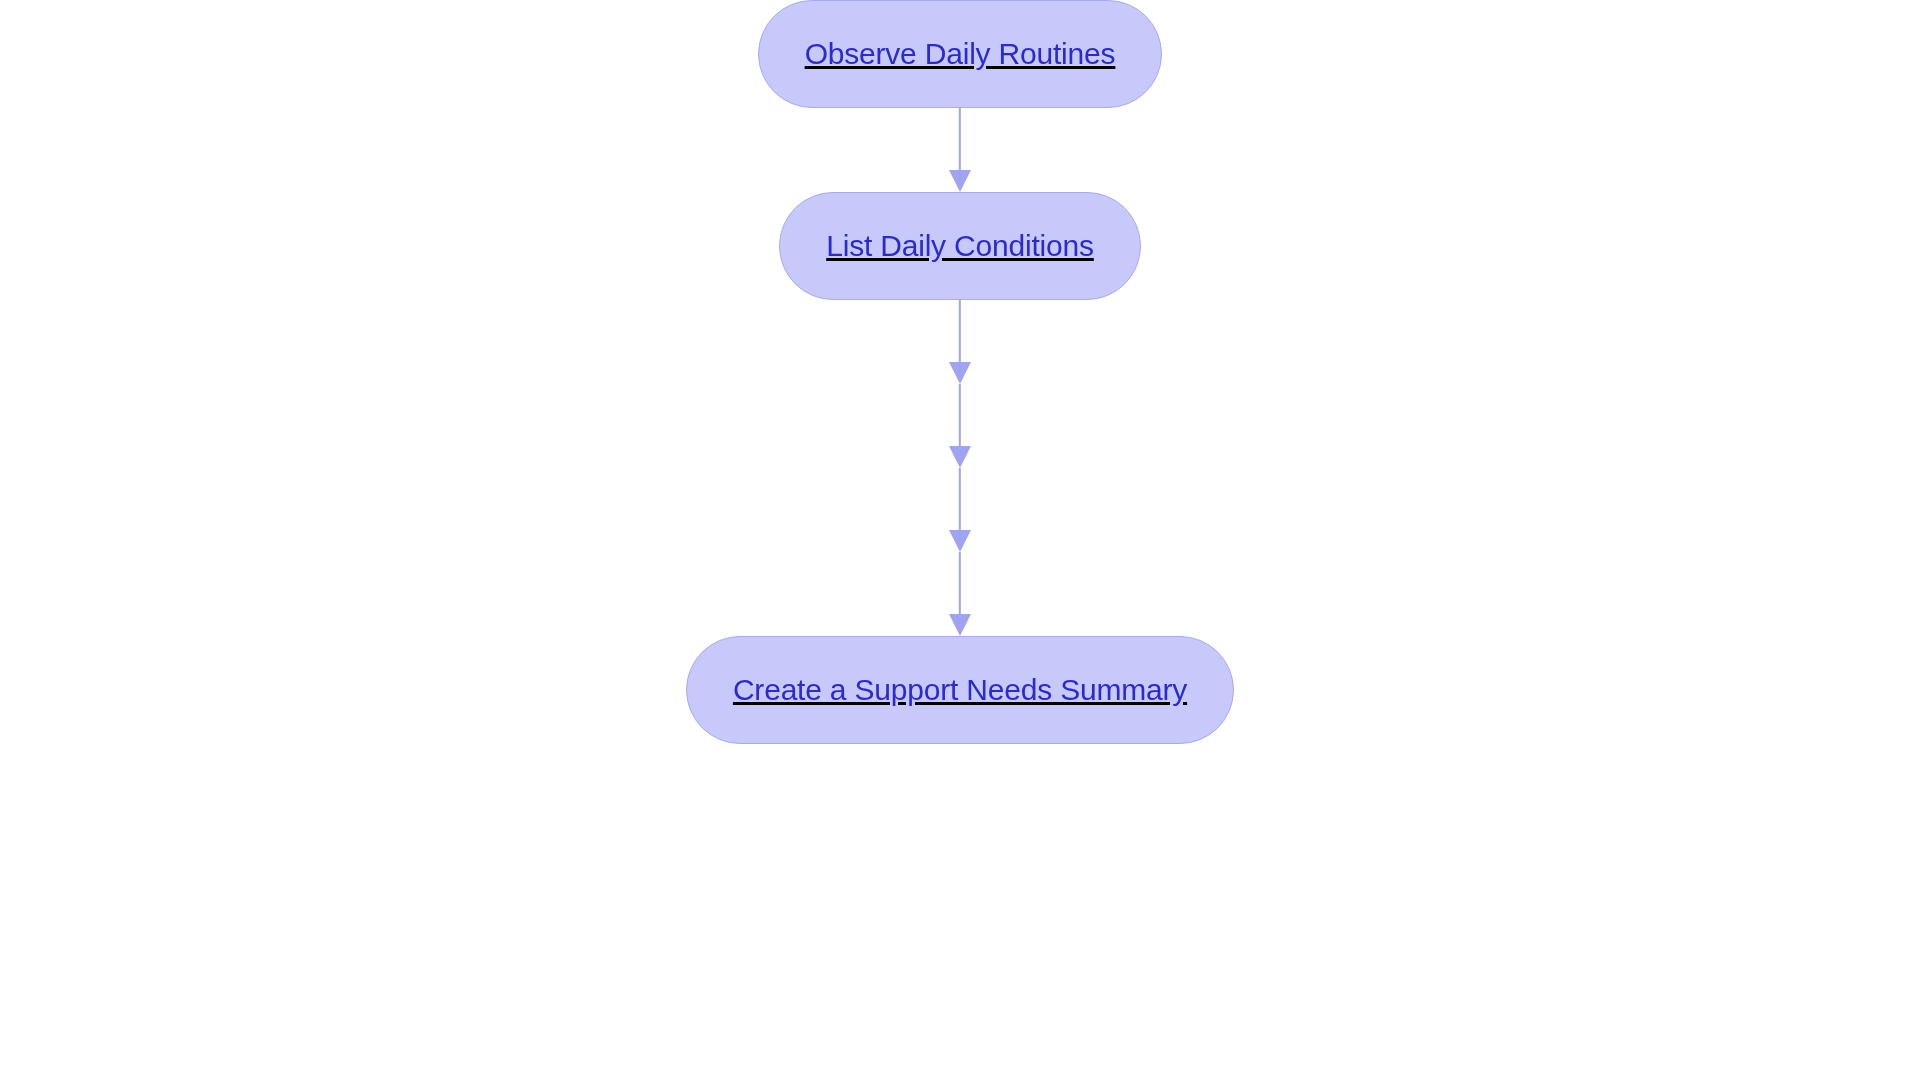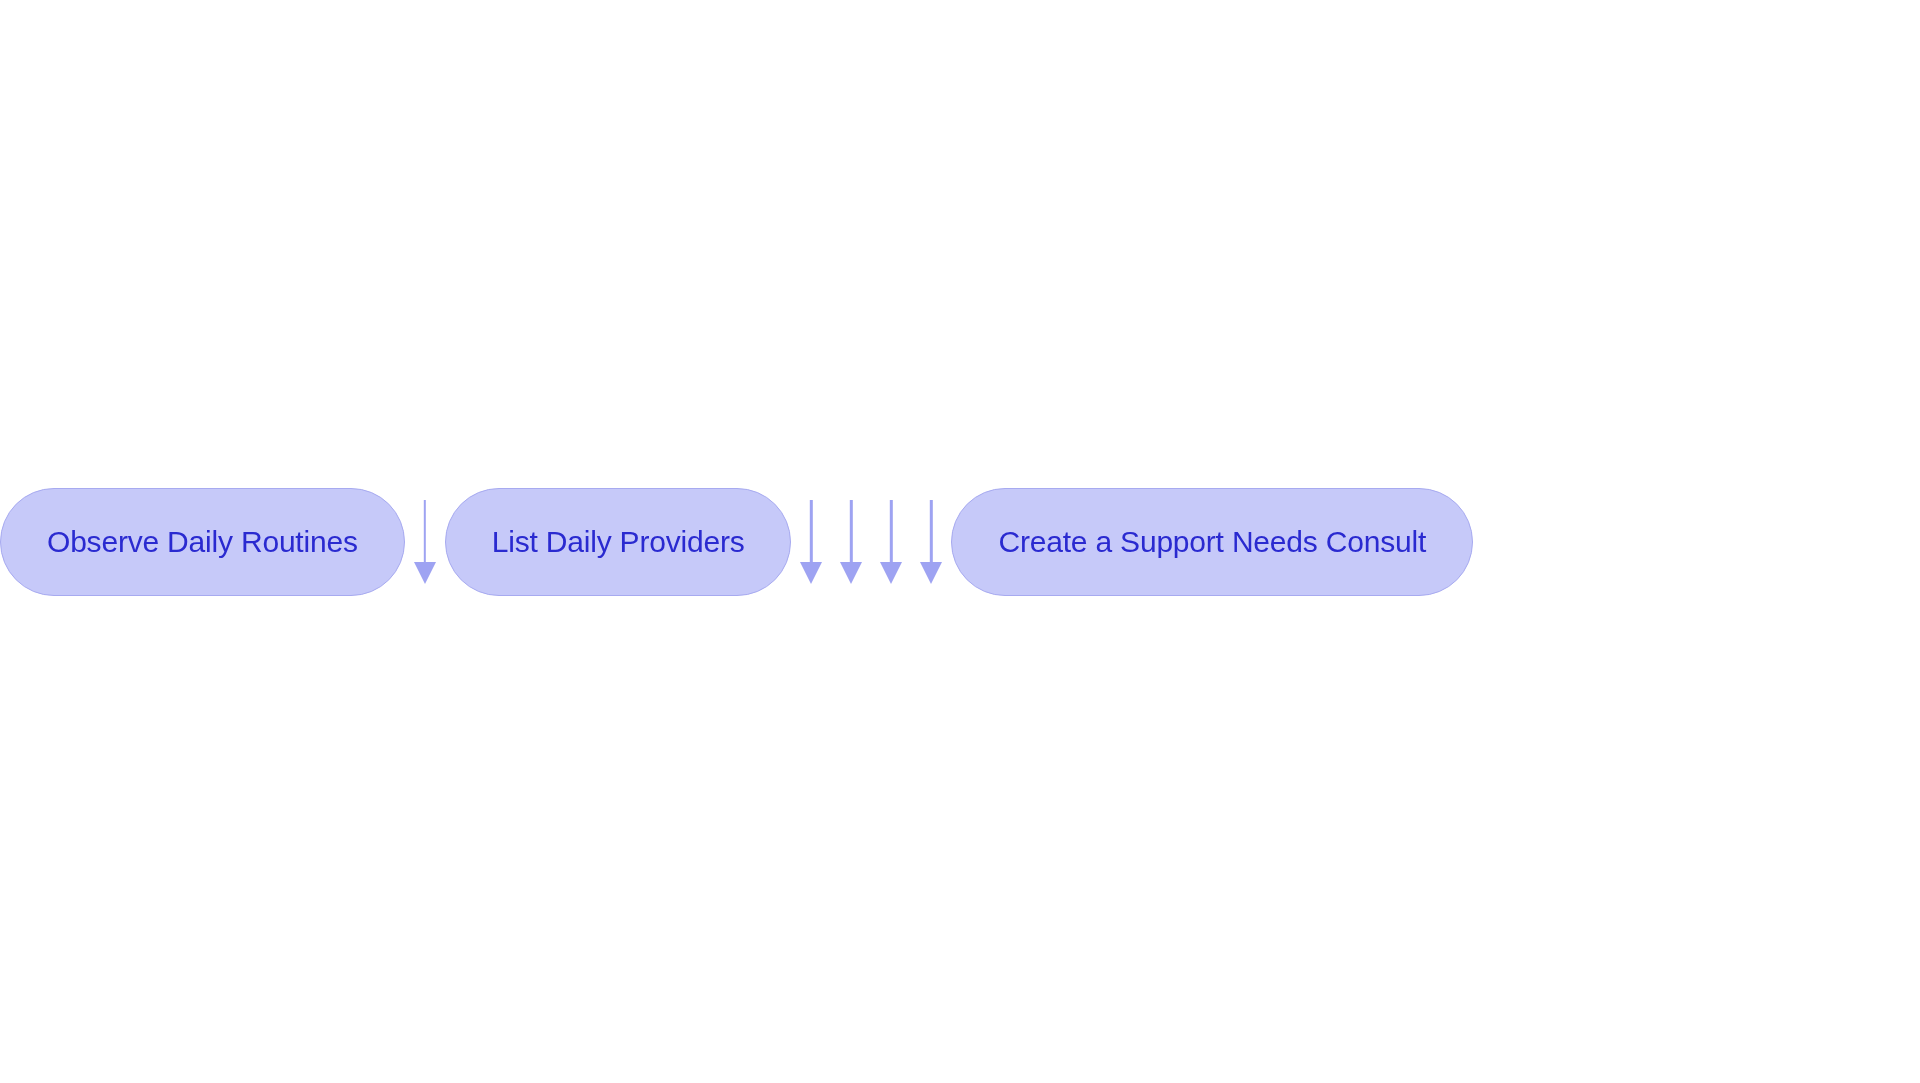--- a/index.html
+++ b/index.html
@@ -22,21 +22,23 @@
     background: #ffffff;
   }
 
   .flow-column {
     position: absolute;
     left: 0;
     top: 0;
     width: 1920px;
     height: 1083px;
     display: flex;
+    flex-direction: column;
     align-items: center;
+    text-decoration: underline;
   }
 
   .node {
     position: relative;
     box-sizing: border-box;
     height: 108px;
     border-radius: 54px;
     background: #c6c9f9;
     border: 1.6px solid #a7aaf0;
     display: flex;
@@ -94,21 +96,21 @@
     <div class="node">
       <span class="node-label">Observe Daily Routines</span>
     </div>
 
     <div class="connector">
       <div class="connector-line"></div>
       <div class="connector-head"></div>
     </div>
 
     <div class="node">
-      <span class="node-label">List Daily Providers</span>
+      <span class="node-label">List Daily Conditions</span>
     </div>
 
     <div class="connector">
       <div class="connector-line"></div>
       <div class="connector-head"></div>
     </div>
 
 
     <div class="connector">
       <div class="connector-line"></div>
@@ -121,17 +123,17 @@
       <div class="connector-head"></div>
     </div>
 
 
     <div class="connector">
       <div class="connector-line"></div>
       <div class="connector-head"></div>
     </div>
 
     <div class="node">
-      <span class="node-label">Create a Support Needs Consult</span>
+      <span class="node-label">Create a Support Needs Summary</span>
     </div>
 
   </div>
 </div>
 
 </body></html>

